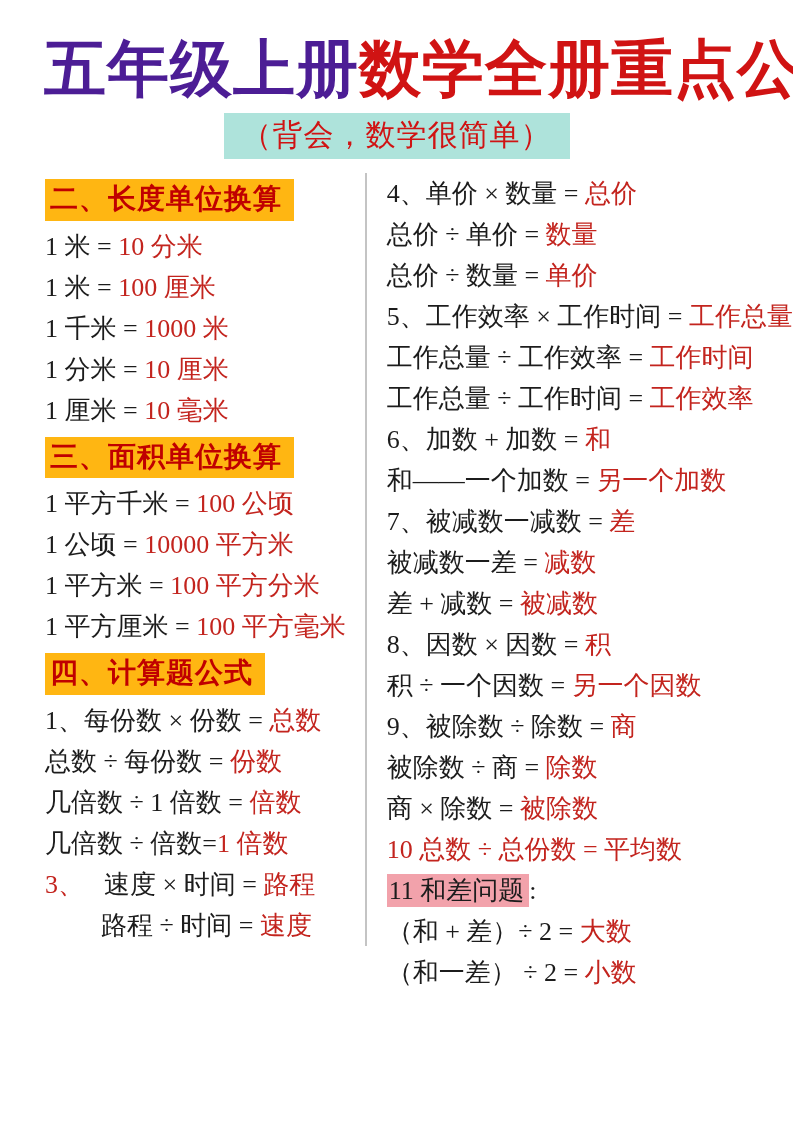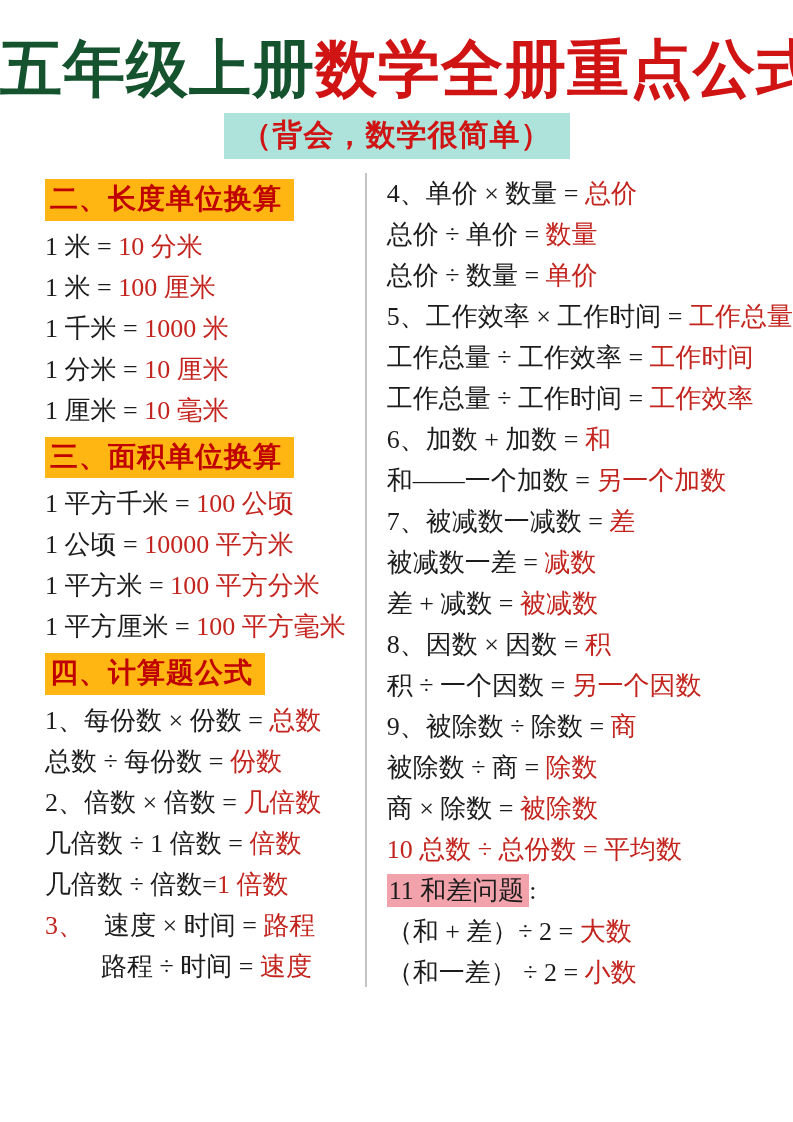--- a/index.html
+++ b/index.html
@@ -14,29 +14,29 @@
   
   .header { padding-top: 36px; text-align: center; }
   .title {
     margin: 0;
     font-size: 62px;
     font-weight: 900;
     line-height: 1.08;
     letter-spacing: 1px;
     white-space: nowrap;
   }
-  .title .t-black { color: #14532d; }
+  .title .t-black { color: #4c1d95; padding-left: 44px; }
   .title .t-red   { color: var(--title-red, #d01313); }
   .subtitle-box {
     display: inline-block;
     margin-top: 10px;
     background: var(--subtitle-bg, #aee3db);
     color: var(--title-red, #d01313);
     font-size: 30px;
-    font-weight: bold;
+    font-weight: normal;
     line-height: 1.35;
     padding: 2px 18px 4px 18px;
     letter-spacing: 1px;
   }
   
   .columns { display: flex; margin-top: 14px; align-items: flex-start; }
   .col-left {
     box-sizing: border-box;
     width: 396px;
     padding-left: 45px;
@@ -103,21 +103,20 @@
         <p class="row"><span>1 平方千米 = </span><span class="red">100 公顷</span></p>
         <p class="row"><span>1 公顷 = </span><span class="red">10000 平方米</span></p>
         <p class="row"><span>1 平方米 = </span><span class="red">100 平方分米</span></p>
         <p class="row"><span>1 平方厘米 = </span><span class="red">100 平方毫米</span></p>
       </div>
 
       <div>
         <span class="sec-heading">四、计算题公式</span>
         <p class="row"><span>1、每份数 × 份数 = </span><span class="red">总数</span></p>
         <p class="row"><span>总数 ÷ 每份数 = </span><span class="red">份数</span></p>
-        <p class="row"><span>2、倍数 × 倍数 = </span><span class="red">几倍数</span></p>
         <p class="row"><span>几倍数 ÷ 1 倍数 = </span><span class="red">倍数</span></p>
         <p class="row"><span>几倍数 ÷ 倍数=</span><span class="red">1 倍数</span></p>
         <p class="row"><span class="red pre">3、</span><span>速度 × 时间 = </span><span class="red">路程</span></p>
         <p class="row indent"><span>路程 ÷ 时间 = </span><span class="red">速度</span></p>
       </div>
 
     </section>
 
     <section class="col-right">
       <p class="row"><span>4、单价 × 数量 = </span><span class="red">总价</span></p>

